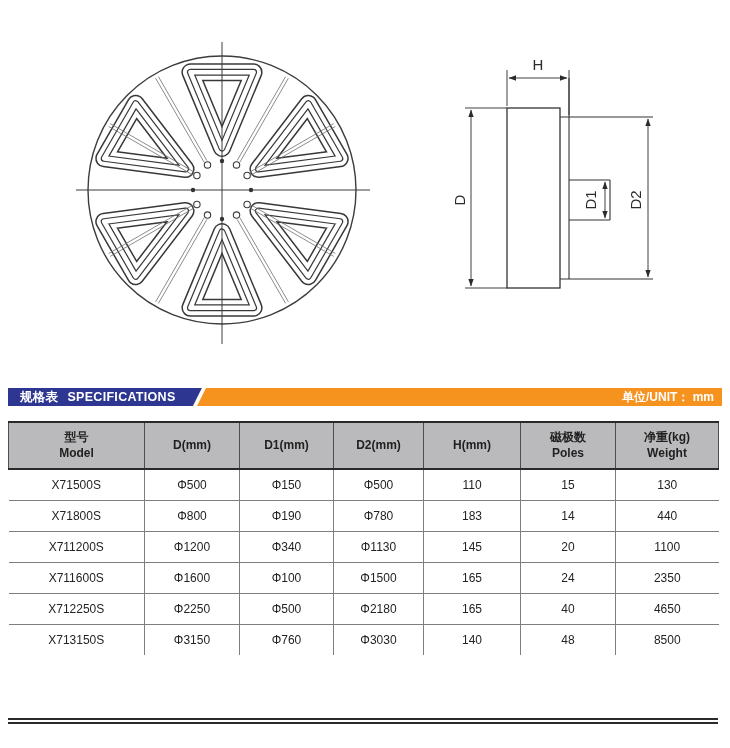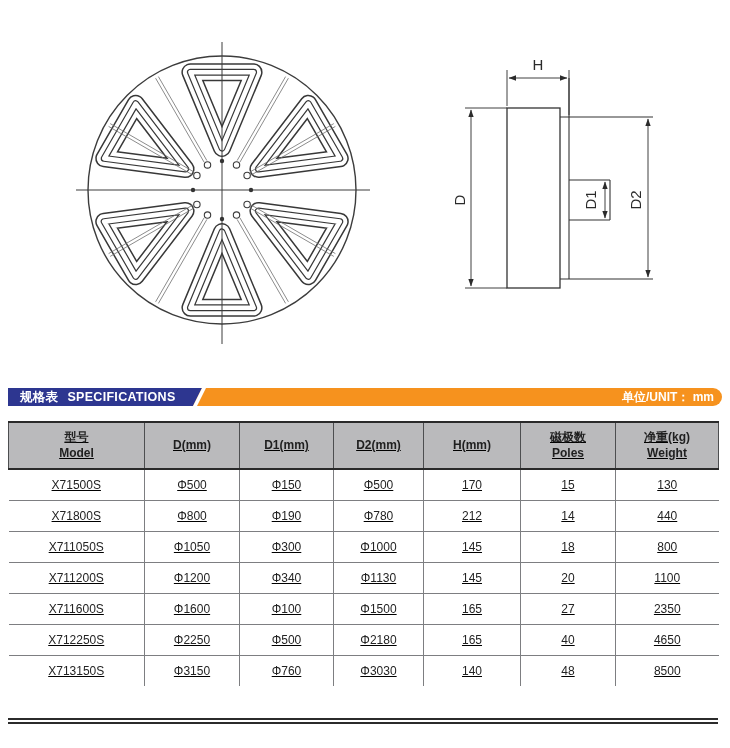--- a/index.html
+++ b/index.html
@@ -8,21 +8,20 @@
     font-family:"Liberation Sans",sans-serif;overflow:hidden;
   }
   
   #front-view{position:absolute;left:60px;top:30px;}
   #side-view{position:absolute;left:440px;top:40px;}
   .dim-label{font-family:"Liberation Sans",sans-serif;font-size:15px;fill:#2b2b2b;}
   
   .specbar{
     position:absolute;left:8px;top:388px;width:714px;height:18px;
     background:#f6921e;
-    border-radius:9px;
   }
   .specbar-blue{
     position:absolute;left:0;top:0;width:210px;height:100%;
     background:#2d3690;
     clip-path:polygon(0 0,194px 0,185px 100%,0 100%);
   }
   .specbar-stripe{
     position:absolute;left:0;top:0;width:210px;height:100%;
     background:#ffffff;
     clip-path:polygon(194px 0,198px 0,189px 100%,185px 100%);
@@ -32,21 +31,21 @@
     color:#ffffff;font-size:12.5px;font-weight:bold;letter-spacing:.3px;white-space:nowrap;
   }
   .specbar-title .en{margin-left:9px;}
   .specbar-unit{
     position:absolute;right:8px;top:0;height:30px;line-height:18px;
     color:#ffffff;font-size:12px;font-weight:bold;white-space:nowrap;
   }
   
   #spec-table{
     position:absolute;left:8px;top:421px;width:710px;
-    border-collapse:collapse;table-layout:fixed;text-decoration:underline;
+    border-collapse:collapse;table-layout:fixed;
   }
   #spec-table th{
     background:#bababc;color:#1f1f1f;
     font-size:12px;font-weight:bold;text-align:center;vertical-align:middle;
     height:45px;padding:0;line-height:1.3;
     border:1px solid #4d4e50;
     border-top:2px solid #2a2a2a;
     border-bottom:2px solid #2a2a2a;
   }
   #spec-table td{
@@ -198,58 +197,49 @@
           <div>Weight</div>
         </th>
       </tr>
     </thead>
     <tbody>
       <tr>
         <td>X71500S</td>
         <td>Φ500</td>
         <td>Φ150</td>
         <td>Φ500</td>
-        <td>170</td>
+        <td>110</td>
         <td>15</td>
         <td>130</td>
       </tr>
       <tr>
         <td>X71800S</td>
         <td>Φ800</td>
         <td>Φ190</td>
         <td>Φ780</td>
-        <td>212</td>
+        <td>183</td>
         <td>14</td>
         <td>440</td>
-      </tr>
-      <tr>
-        <td>X711050S</td>
-        <td>Φ1050</td>
-        <td>Φ300</td>
-        <td>Φ1000</td>
-        <td>145</td>
-        <td>18</td>
-        <td>800</td>
       </tr>
       <tr>
         <td>X711200S</td>
         <td>Φ1200</td>
         <td>Φ340</td>
         <td>Φ1130</td>
         <td>145</td>
         <td>20</td>
         <td>1100</td>
       </tr>
       <tr>
         <td>X711600S</td>
         <td>Φ1600</td>
         <td>Φ100</td>
         <td>Φ1500</td>
         <td>165</td>
-        <td>27</td>
+        <td>24</td>
         <td>2350</td>
       </tr>
       <tr>
         <td>X712250S</td>
         <td>Φ2250</td>
         <td>Φ500</td>
         <td>Φ2180</td>
         <td>165</td>
         <td>40</td>
         <td>4650</td>

